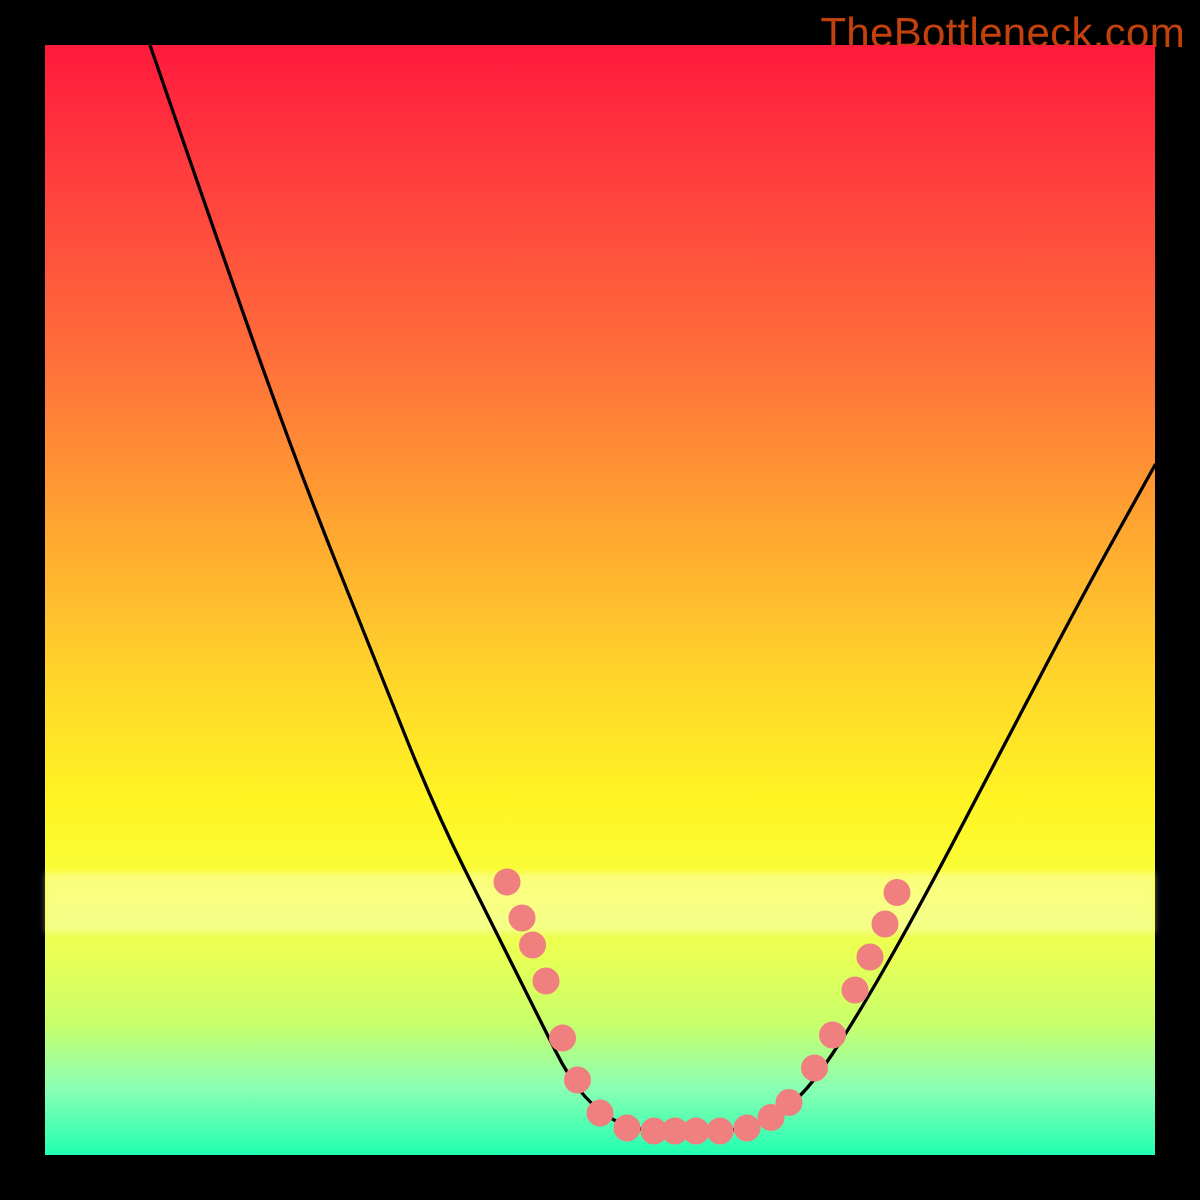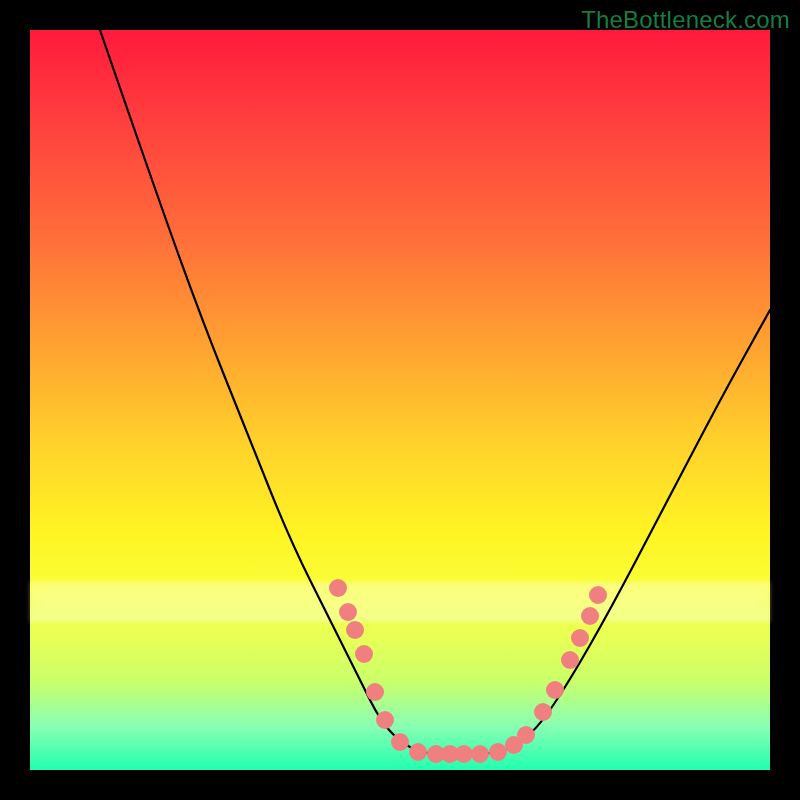--- a/index.html
+++ b/index.html
@@ -46,22 +46,22 @@
     width: 100%;
     height: 40px;
     top: 552px;
     background: rgba(255,255,255,0.35);
     filter: blur(2px);
   }
   .watermark {
     position: absolute;
     top: 6px;
     right: 10px;
-    color: #15803d;
-    font-size: 24px;
+    color: #c2410c;
+    font-size: 28px;
     font-weight: 500;
     letter-spacing: 0.2px;
     user-select: none;
   }
   svg.curve {
     position: absolute;
     left: 0;
     top: 0;
     width: 740px;
     height: 740px;

